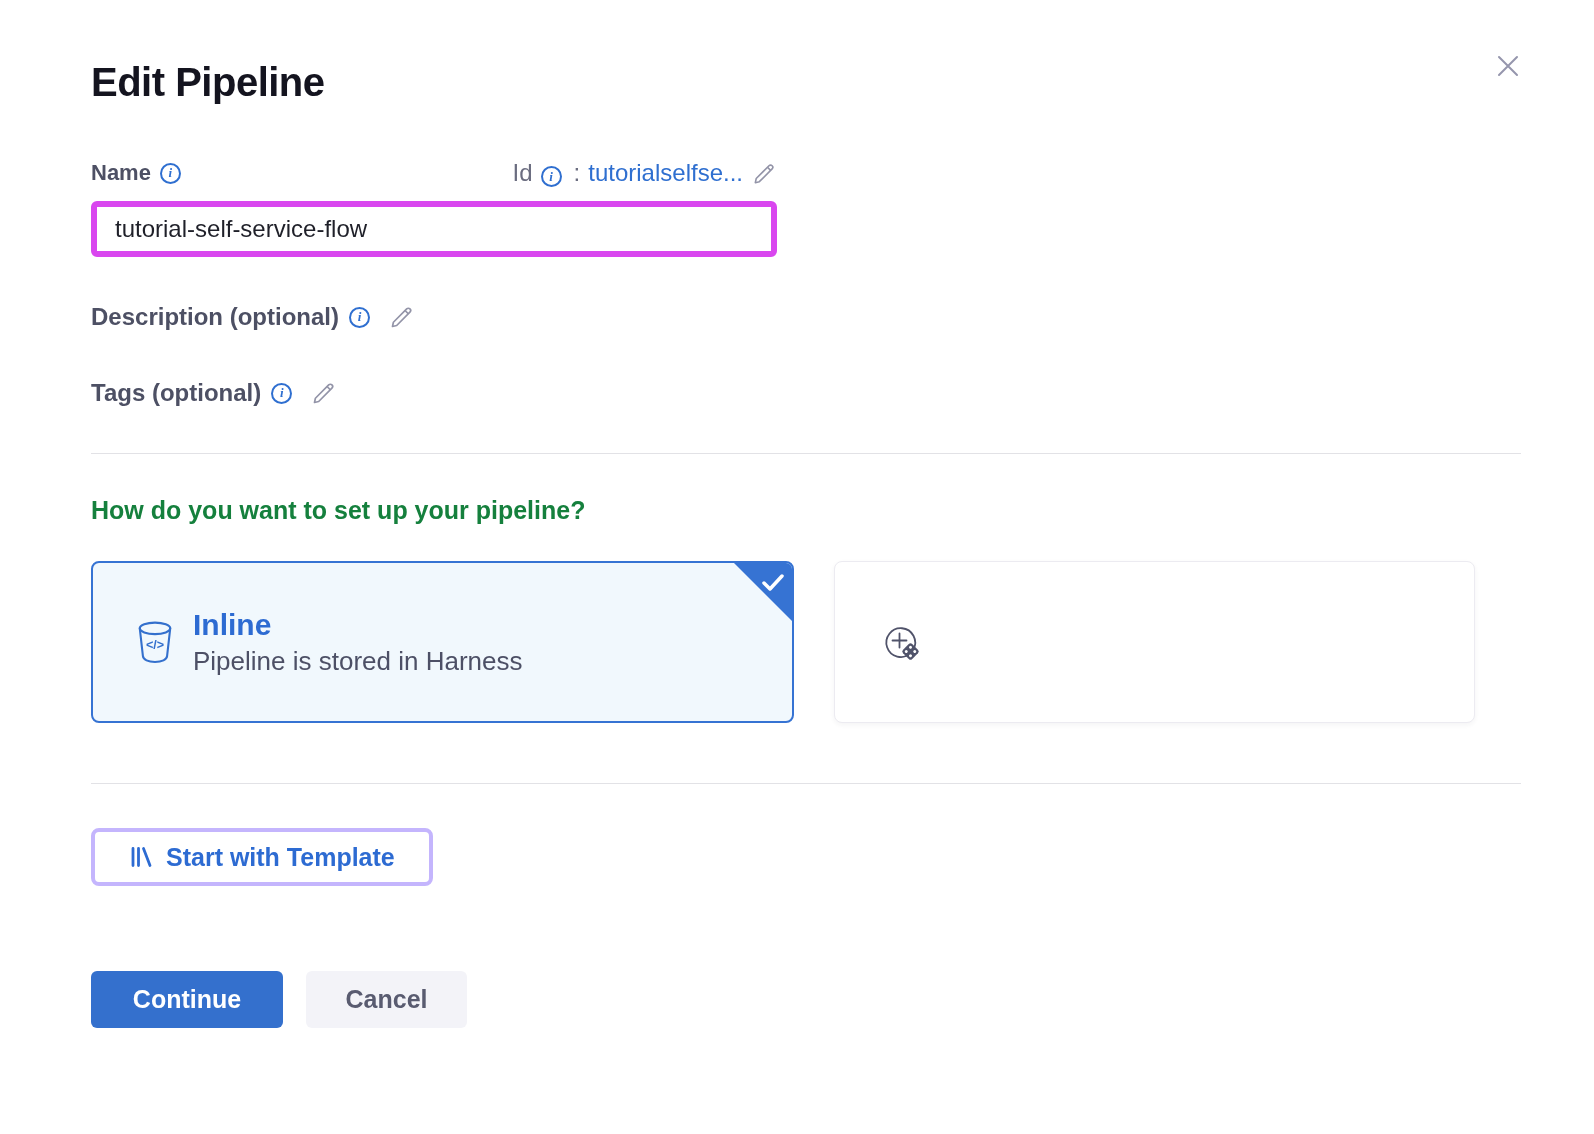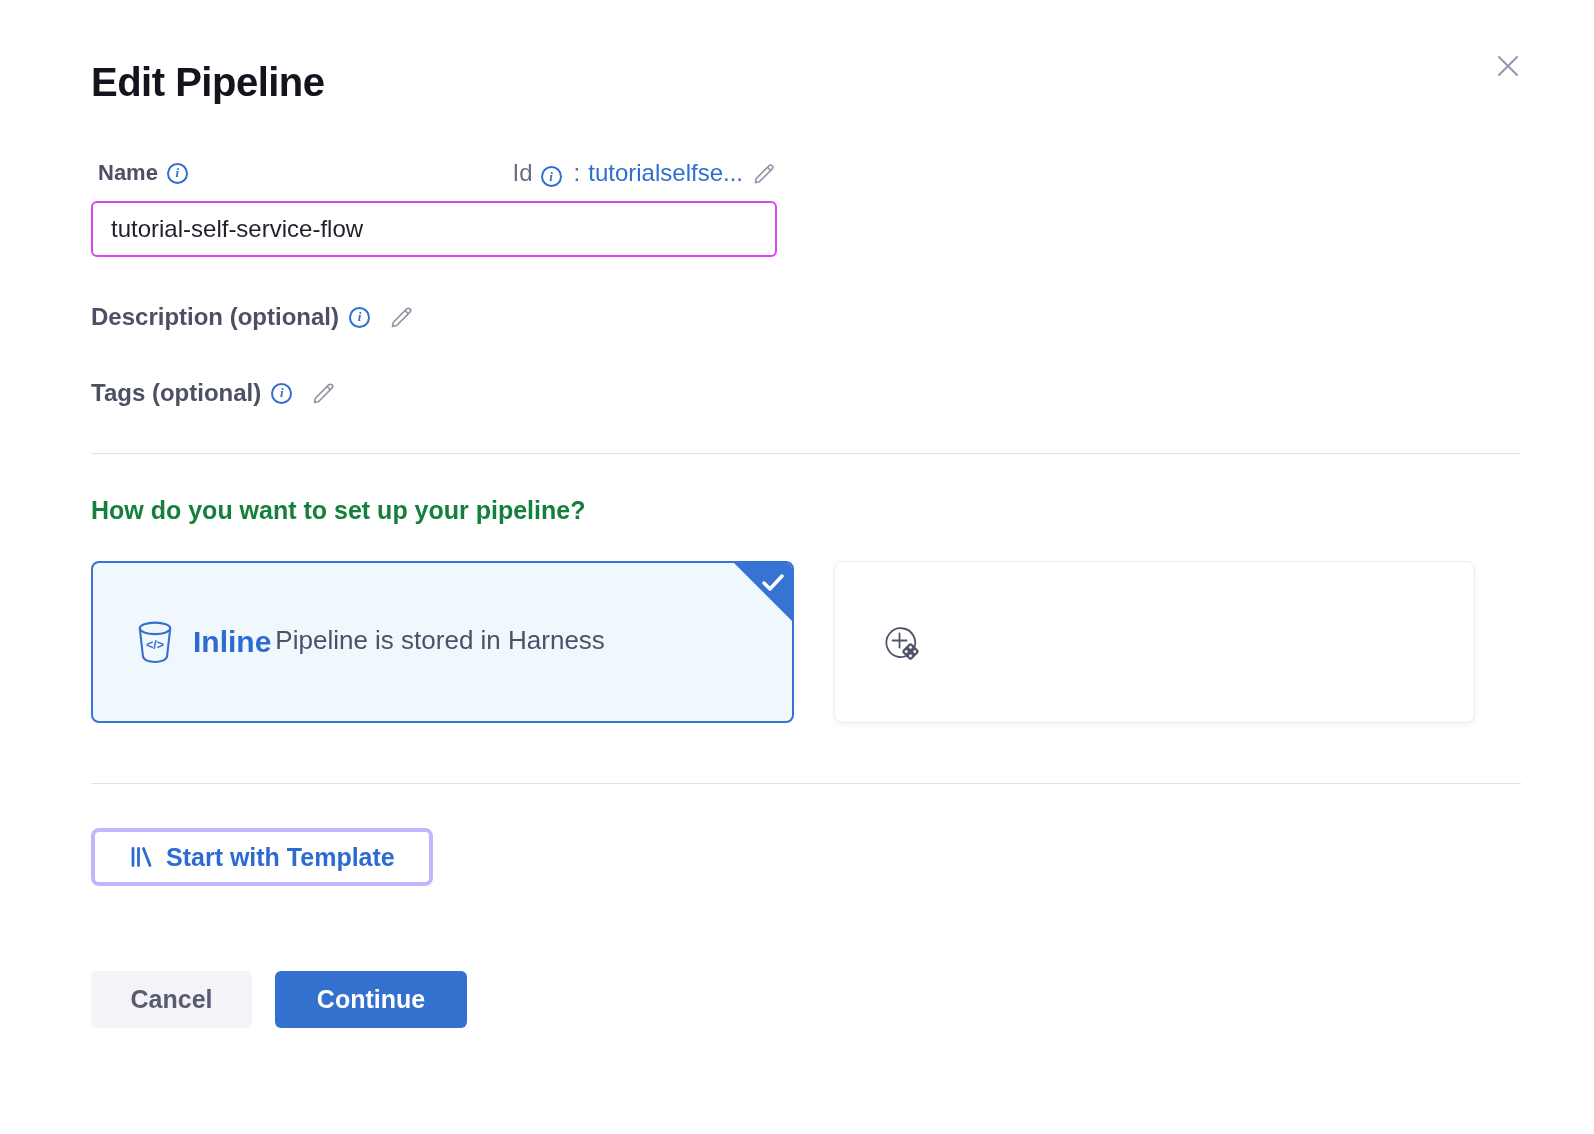--- a/index.html
+++ b/index.html
@@ -23,39 +23,39 @@
   h1.title {
     font-size: 40px; font-weight: 700; color: #14141f;
     letter-spacing: -0.5px; margin-bottom: 54px;
   }
 
   .top-form { width: 686px; }
   .label-row {
     display: flex; justify-content: space-between; align-items: center;
     margin-bottom: 14px;
   }
-  .label-left { display: flex; align-items: center; gap: 9px; margin-left: 7px; }
+  .label-left { display: flex; align-items: center; gap: 9px; }
   .field-label { font-size: 22px; font-weight: 600; color: #4d5064; }
 
   .info-icon {
     width: 21px; height: 21px; border: 2px solid #2f6fd0; border-radius: 50%;
     color: #2f6fd0; font-size: 13px; font-weight: 700; font-style: italic;
     display: inline-flex; align-items: center; justify-content: center;
     font-family: "Liberation Serif", serif; flex: 0 0 auto;
   }
 
   .id-row { display: flex; align-items: flex-end; gap: 8px; }
   .id-label { font-size: 24px; color: #6b6d80; }
   .id-sep { font-size: 24px; color: #6b6d80; margin-left: 4px; }
   .id-value { font-size: 24px; color: #2f6fd0; font-weight: 500; cursor: pointer; text-decoration: none; }
   .edit-icon { display: inline-flex; cursor: pointer; }
 
   .name-input {
     width: 686px; height: 56px;
-    border: 2px solid #d946ef; border-radius: 6px;
+    border: 6px solid #d946ef; border-radius: 6px;
     font-size: 24px; color: #1f2029; padding: 0 18px;
     font-family: "Liberation Sans", sans-serif;
     outline: none; background: #fff;
   }
 
   .opt-row { display: flex; align-items: center; gap: 10px; }
   .opt-row.description { margin-top: 46px; }
   .opt-row.tags { margin-top: 48px; }
   .opt-row .edit-icon { margin-left: 8px; }
 
@@ -73,21 +73,21 @@
   .option-card.inline-card {
     width: 703px; background: #f1f8fd; border: 2px solid #3673d3;
     padding-left: 44px;
   }
   .option-card.remote-card {
     width: 641px; background: #ffffff; border: 1px solid #ecebf1;
     box-shadow: 0 2px 5px rgba(40,41,61,0.05);
     padding-left: 44px;
   }
   .card-icon { margin-right: 20px; display: flex; align-items: center; flex: 0 0 auto; }
-  .card-text { display: flex; flex-direction: row; gap: 4px; }
+  .card-text { display: flex; flex-direction: column; gap: 4px; }
   .card-title { font-size: 30px; font-weight: 700; }
   .inline-card .card-title { color: #2d6bd2; }
   .remote-card .card-title { color: #1c1c28; }
   .card-subtitle { font-size: 26px; color: #4d5066; }
 
   .corner-check {
     position: absolute; top: 0; right: 0; width: 58px; height: 58px;
     background: #3673d3;
     clip-path: polygon(0 0, 100% 0, 100% 100%);
   }
@@ -215,17 +215,17 @@
   <hr class="divider second">
 
   <button class="template-btn">
     <svg width="24" height="24" viewBox="0 0 24 24">
       <path d="M4 3.5 V 20.5 M9.5 3.5 V 20.5 M14.5 3.5 L 21 20.5" stroke="#2d6bd2" stroke-width="2.8" stroke-linecap="round" fill="none"></path>
     </svg>
     <span>Start with Template</span>
   </button>
 
   <div class="actions-row">
+    <button class="btn btn-primary">Continue</button>
     <button class="btn btn-secondary">Cancel</button>
-    <button class="btn btn-primary">Continue</button>
   </div>
 
 </div>
 
 </body></html>

